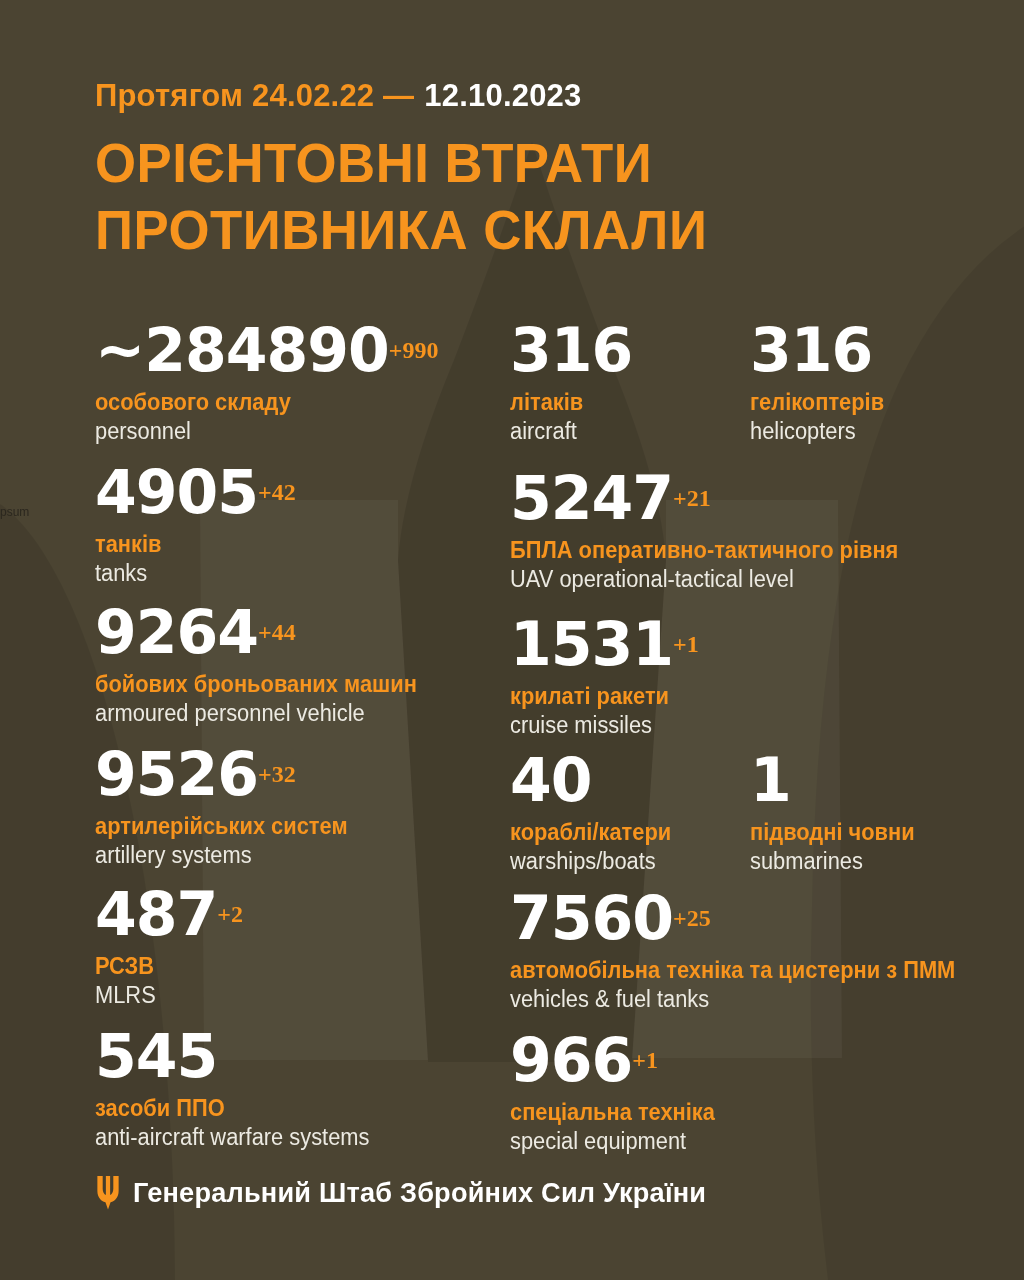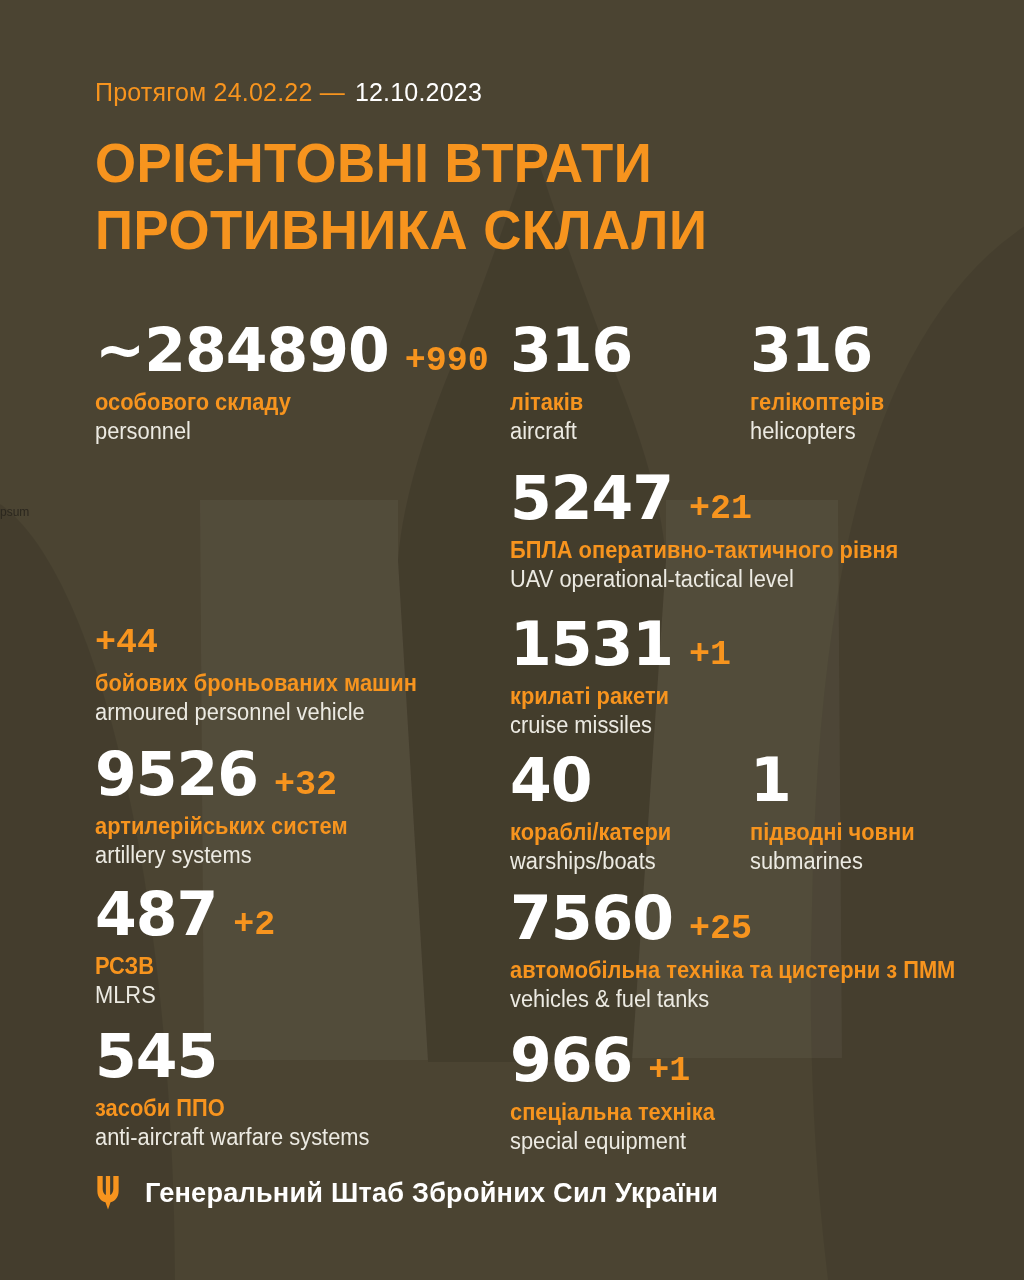--- a/index.html
+++ b/index.html
@@ -5,50 +5,50 @@
   html,body{margin:0;padding:0;background:#222;}
   .stage{
     position:relative;width:1024px;height:1280px;overflow:hidden;
     background:#4b4432;
     font-family:"Liberation Sans",sans-serif;
     -webkit-font-smoothing:antialiased;
   }
   
   .wm{position:absolute;left:0;top:0;width:1024px;height:1280px;pointer-events:none;}
   
-  .header{position:absolute;left:95px;top:78px;font-size:25px;font-weight:400;letter-spacing:.2px;white-space:nowrap;}
+  .header{position:absolute;left:95px;top:78px;font-size:31px;font-weight:700;letter-spacing:.2px;white-space:nowrap;}
   .header .pre{color:#f7941e;}
   .header .date{color:#ffffff;margin-left:10px;}
   
   .title{
     position:absolute;left:95px;top:130px;color:#f7941e;
     font-size:55px;line-height:67px;font-weight:700;letter-spacing:.5px;
     transform:scaleX(.96);transform-origin:left top;white-space:nowrap;
   }
   
   .stat{position:absolute;}
-  .num-row{display:flex;align-items:flex-start;gap:16px;}
+  .num-row{display:flex;align-items:center;}
   .num{
     color:#ffffff;font-family:"DejaVu Sans","Liberation Sans",sans-serif;
     font-weight:700;font-size:60px;line-height:60px;letter-spacing:-1px;white-space:nowrap;
   }
   .delta{
-    color:#f7941e;font-family:Liberation Mono, monospace;
-    font-weight:700;font-size:35px;line-height:35px;white-space:nowrap;margin-top:24px;
+    color:#f7941e;font-family:Liberation Serif, serif;
+    font-weight:700;font-size:24px;line-height:35px;white-space:nowrap;
   }
   .lbl-ua{
     margin-top:9px;color:#f7941e;font-size:23px;line-height:27px;font-weight:700;
     transform:scaleX(.95);transform-origin:left top;white-space:nowrap;
   }
   .lbl-en{
     margin-top:2px;color:#eceae2;font-size:23px;line-height:27px;font-weight:400;
     transform:scaleX(.95);transform-origin:left top;white-space:nowrap;
   }
   
-  .footer{position:absolute;left:95px;top:1176px;display:flex;align-items:center;gap:24px;}
+  .footer{position:absolute;left:95px;top:1176px;display:flex;align-items:center;gap:12px;}
   .footer svg{display:block;}
   .footer .org{color:#ffffff;font-size:28px;font-weight:700;letter-spacing:.2px;white-space:nowrap;
     transform:scaleX(.97);transform-origin:left center;}
   
   .fragment{position:absolute;left:0;top:505px;color:#2b271e;font-size:12px;font-weight:400;}
 </style>
 </head>
 <body>
 
 <div class="stage">
@@ -96,32 +96,41 @@
 
   <div class="stat" style="left:750px;top:320px;">
     <div class="num-row">
         <span class="num">316</span>
         <span class="delta"></span>
       </div>
     <div class="lbl-ua">гелікоптерів</div>
     <div class="lbl-en">helicopters</div>
   </div>
 
+  <div class="stat" style="left:95px;top:462px;">
+    <div class="num-row">
+        <span class="num">4905</span>
+        <span class="delta">+42</span>
+      </div>
+    <div class="lbl-ua">танків</div>
+    <div class="lbl-en">tanks</div>
+  </div>
 
   <div class="stat" style="left:510px;top:468px;">
     <div class="num-row">
         <span class="num">5247</span>
         <span class="delta">+21</span>
       </div>
     <div class="lbl-ua">БПЛА оперативно-тактичного рівня</div>
     <div class="lbl-en">UAV operational-tactical level</div>
   </div>
 
   <div class="stat" style="left:95px;top:602px;">
     <div class="num-row">
+        <span class="num">9264</span>
         <span class="delta">+44</span>
       </div>
     <div class="lbl-ua">бойових броньованих машин</div>
     <div class="lbl-en">armoured personnel vehicle</div>
   </div>
 
   <div class="stat" style="left:510px;top:614px;">
     <div class="num-row">
         <span class="num">1531</span>
         <span class="delta">+1</span>

